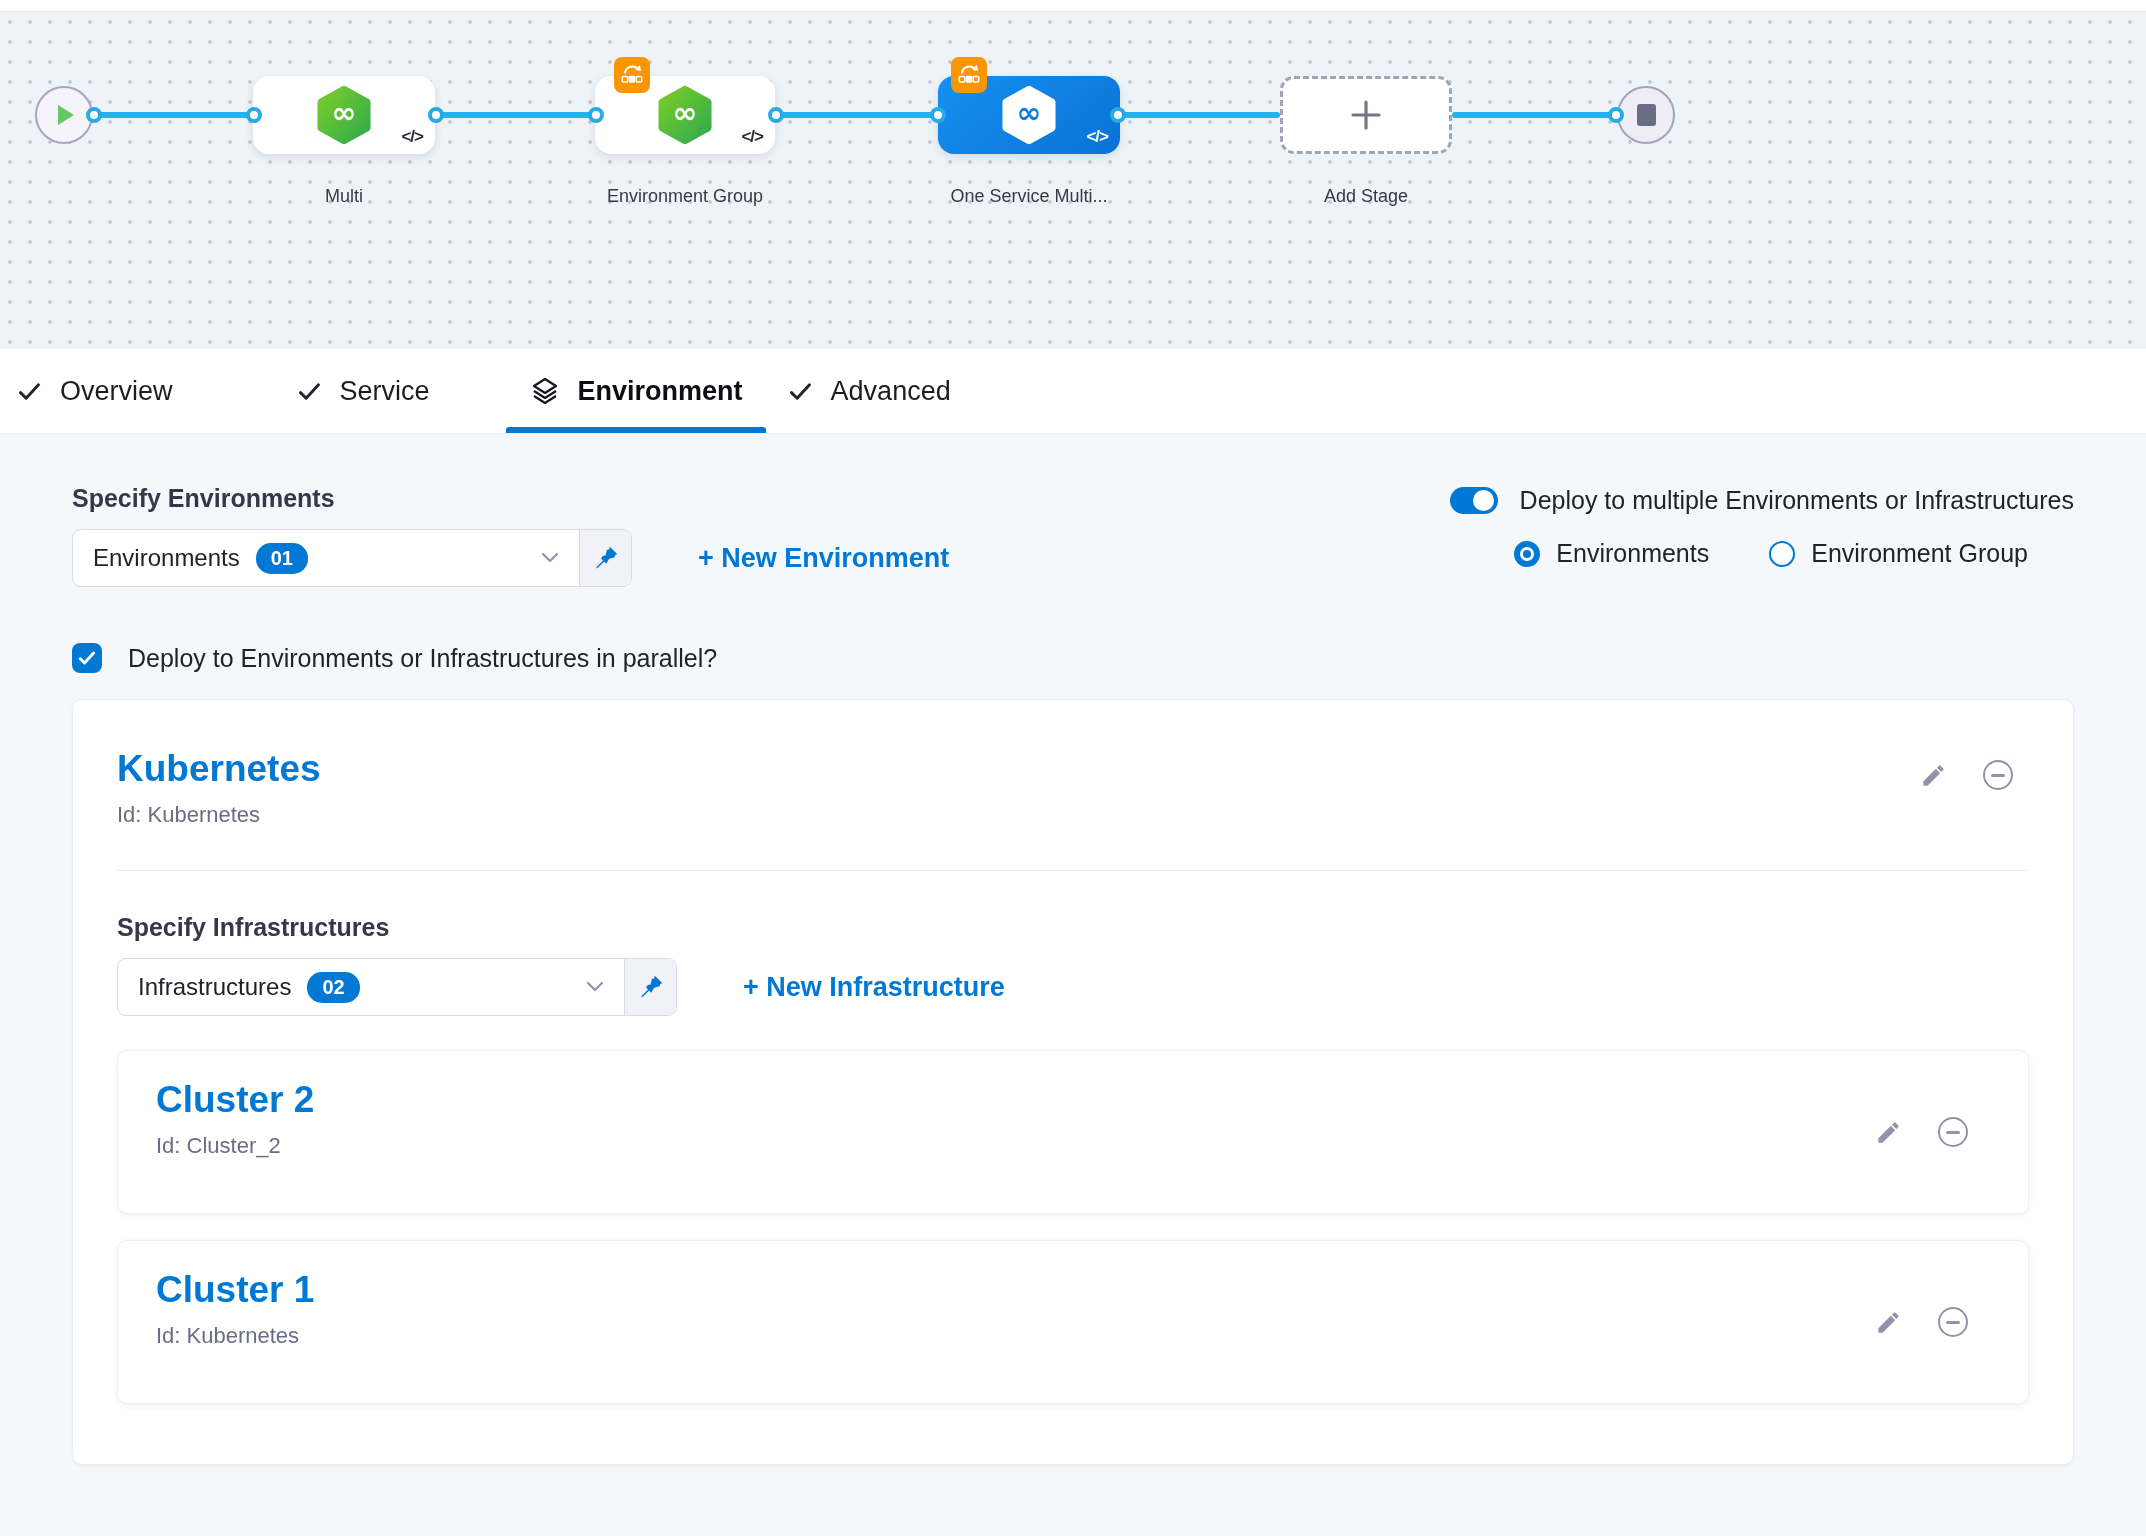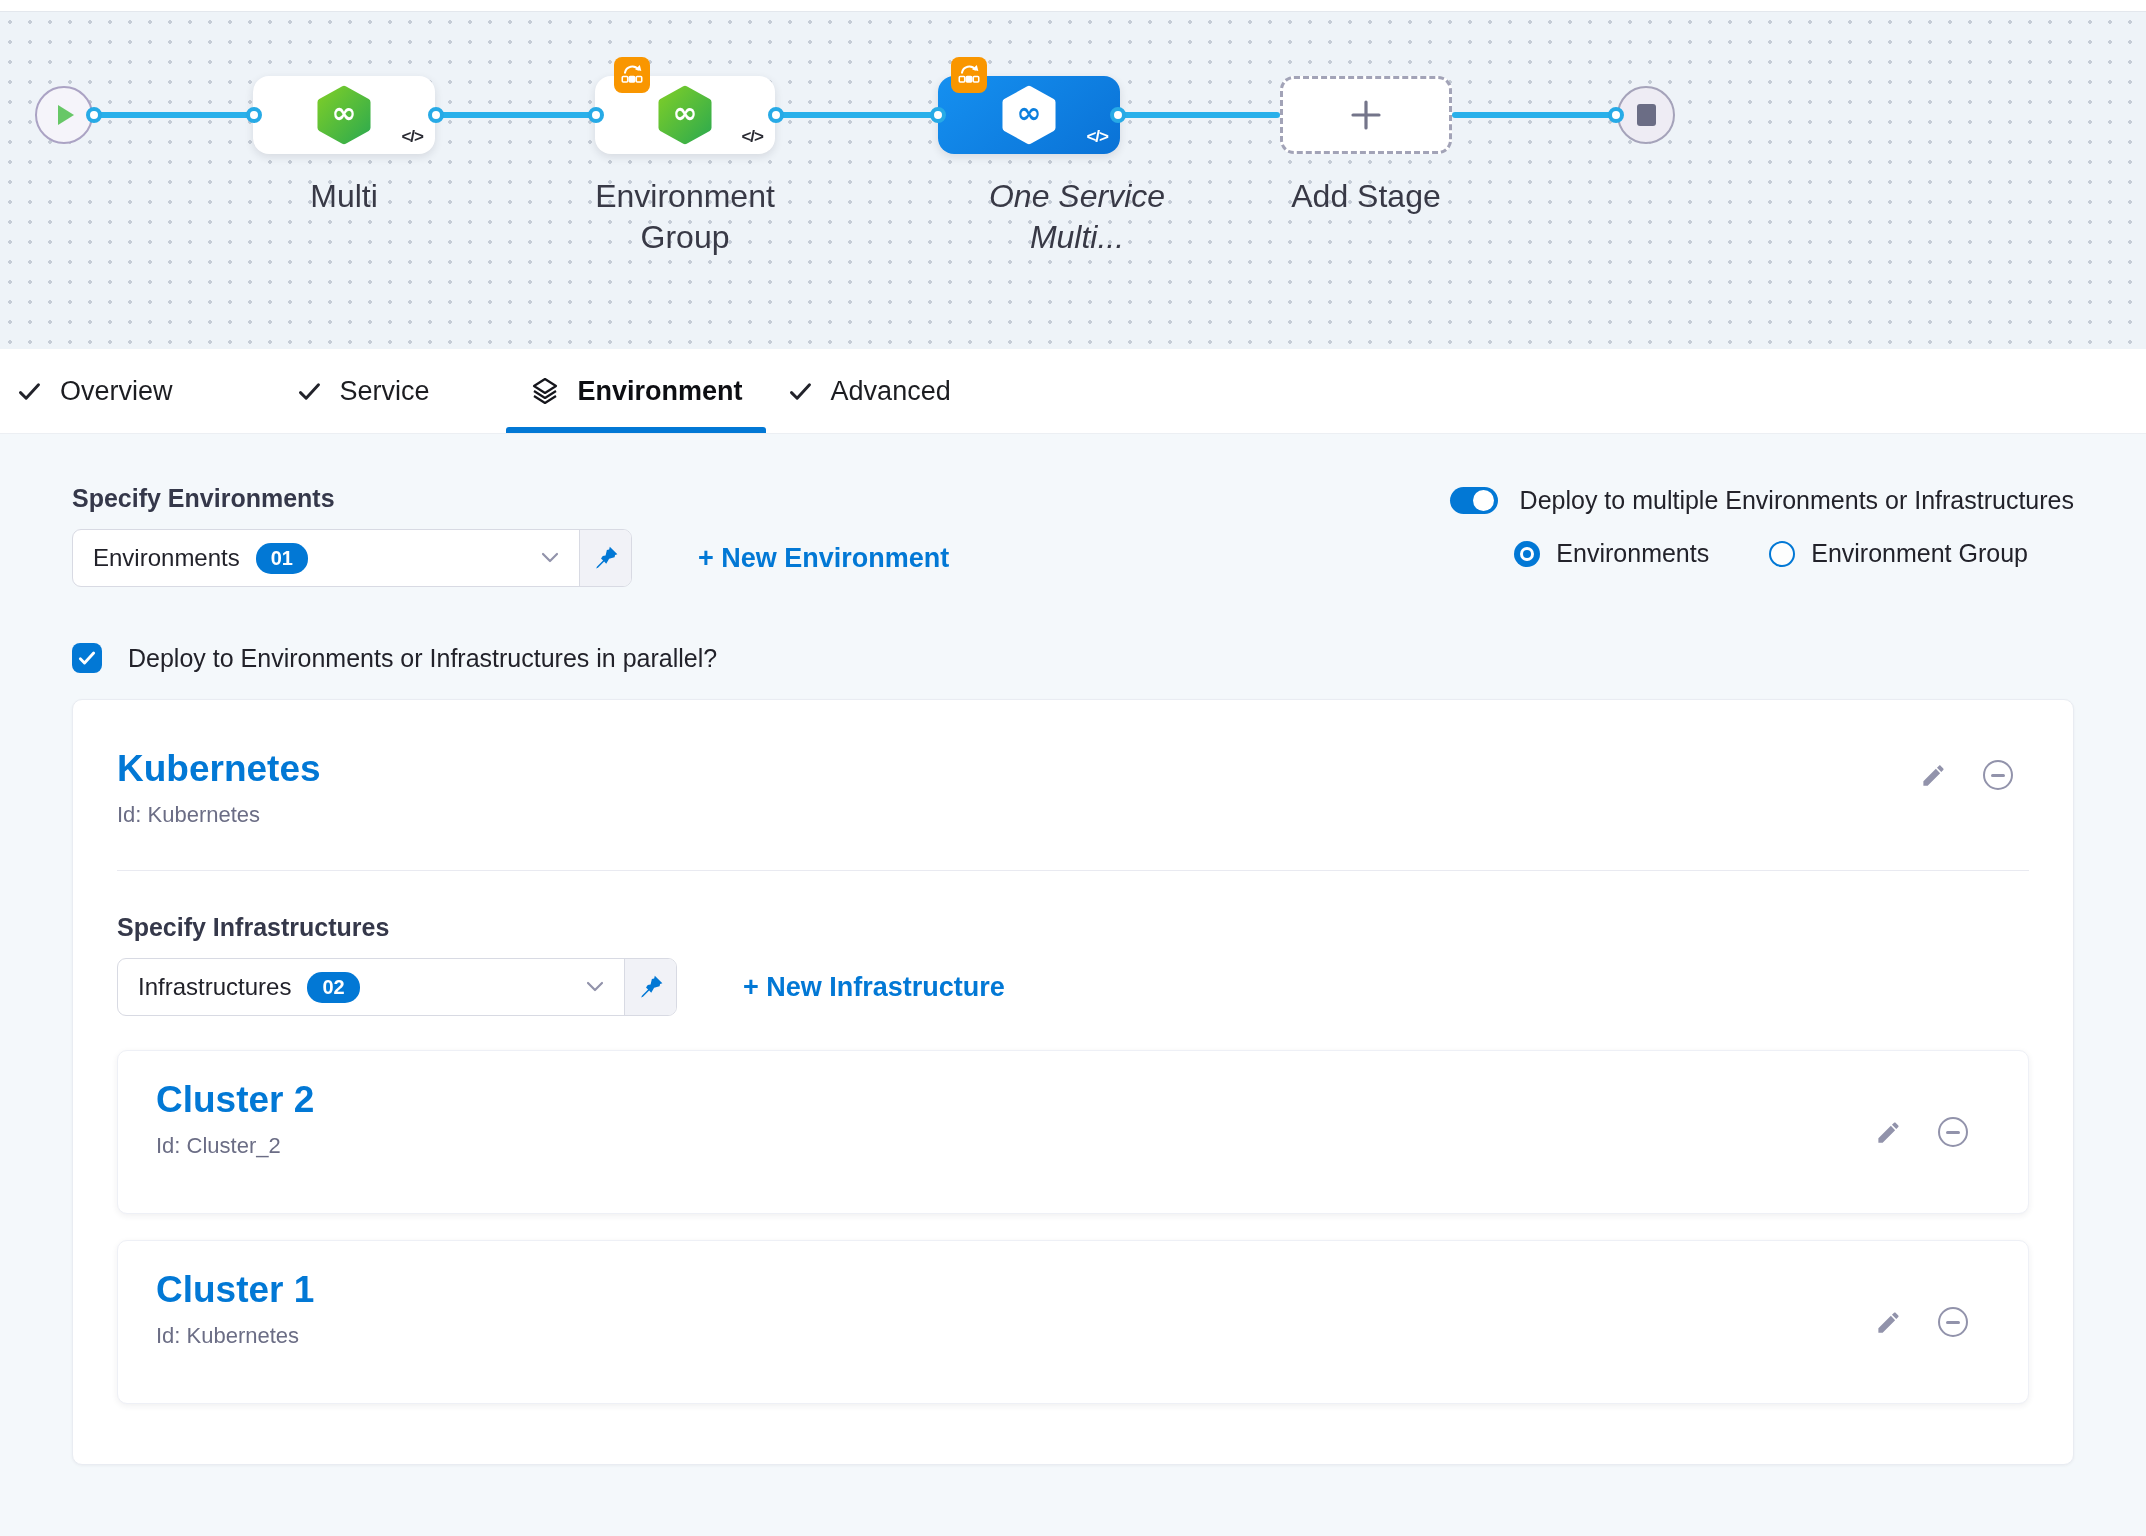--- a/index.html
+++ b/index.html
@@ -41,21 +41,21 @@
   .stage-node.selected { background:linear-gradient(140deg,#1590f0,#0a72d6); }
   .hex-icon { display:block; }
   .code-glyph { position:absolute; right:12px; bottom:7px; font-size:17px; font-weight:bold; color:#2a2b33; letter-spacing:-1px; }
   .stage-node.selected .code-glyph { color:#ffffff; }
   .strategy-badge {
     position:absolute; top:45px; width:36px; height:36px; border-radius:8px;
     background:#f99600; z-index:4; display:flex; align-items:center; justify-content:center;
   }
   .node-label {
     position:absolute; top:164px; width:240px; text-align:center;
-    font-size:32px; line-height:41px; color:#383946;
+    font-size:18px; line-height:41px; color:#383946;
   }
   .add-node {
     position:absolute; left:1280px; top:64px; width:172px; height:78px; border-radius:14px;
     background:#ffffff; border:3px dashed #a2a3b7; display:flex; align-items:center; justify-content:center;
     z-index:2; cursor:pointer;
   }
 
   
   .tabbar {
     height:85px; background:#ffffff; display:flex; align-items:center; padding-left:16px;
@@ -210,21 +210,21 @@
   </div>
   <div class="strategy-badge" style="left:951px;">
     <svg width="28" height="28" viewBox="0 0 36 36">
       <path d="M9 15 A 9.5 9.5 0 0 1 26 11" fill="none" stroke="#ffffff" stroke-width="2.6" stroke-linecap="round"></path>
       <path d="M28 5 l2 8 -8 -2 z" fill="#ffffff"></path>
       <rect x="5.5" y="20" width="7" height="7" rx="1.2" fill="none" stroke="#ffffff" stroke-width="2"></rect>
       <rect x="14.5" y="20" width="7" height="7" rx="1.2" fill="#ffffff" stroke="#ffffff" stroke-width="2"></rect>
       <rect x="23.5" y="20" width="7" height="7" rx="1.2" fill="none" stroke="#ffffff" stroke-width="2"></rect>
     </svg>
   </div>
-  <div class="node-label" style="left:957px;font-style:italic;">One Service Multi...</div>
+  <div class="node-label" style="left:909px;">One Service Multi...</div>
 
   <div class="add-node">
     <svg width="40" height="40" viewBox="0 0 40 40">
       <path d="M20 7 V33 M7 20 H33" stroke="#74758a" stroke-width="3.2" stroke-linecap="round"></path>
     </svg>
   </div>
   <div class="node-label" style="left:1246px;">Add Stage</div>
 </div>
 
 <div class="tabbar">

